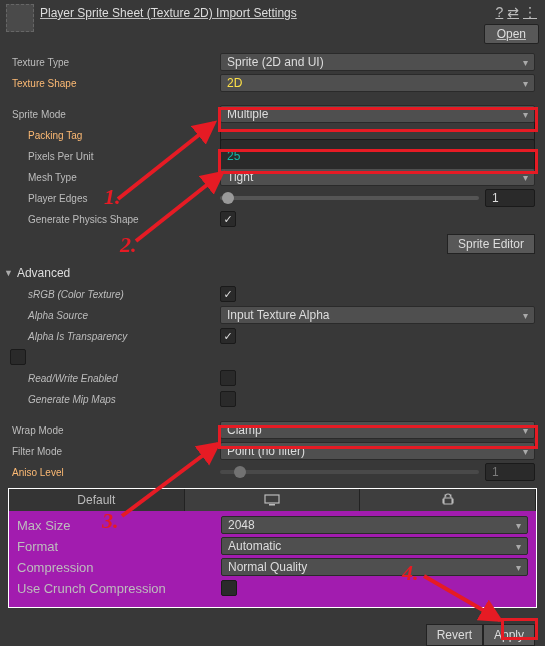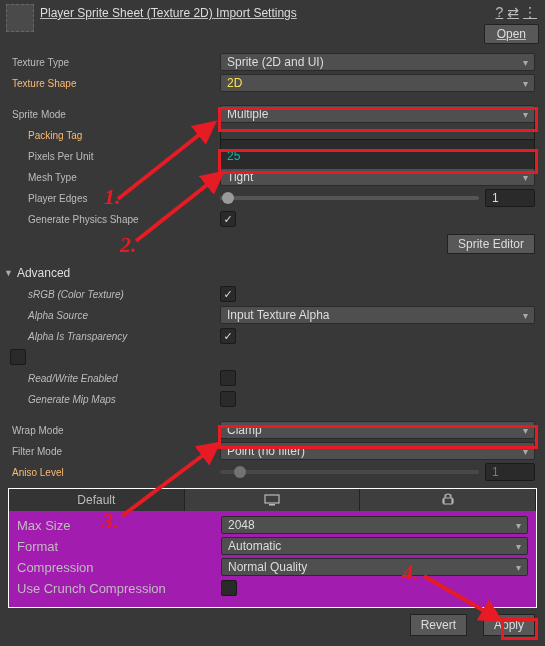--- a/index.html
+++ b/index.html
@@ -185,24 +185,24 @@
     align-items: center;
     justify-content: center;
     color: #bbb;
   }
   .ptab.active { background: #343434; }
   .platform-body { padding: 4px 8px 8px 8px; }
   .prow { display: flex; align-items: center; height: 20px; margin-bottom: 1px; }
   .plabel { width: 204px; font-size: 13px; color: #bdbdbd; }
   .footer {
     position: absolute;
-    bottom: 10px;
+    bottom: 0;
     right: 10px;
     display: flex;
-    gap: 16px;
+    gap: 0;
   }
   .footer .small-btn { padding: 3px 10px; }
   .hl {
     position: absolute;
     border: 3px solid #e61b24;
     pointer-events: none;
   }
   .arrow { position: absolute; pointer-events: none; }
   .num-label {
     position: absolute;

